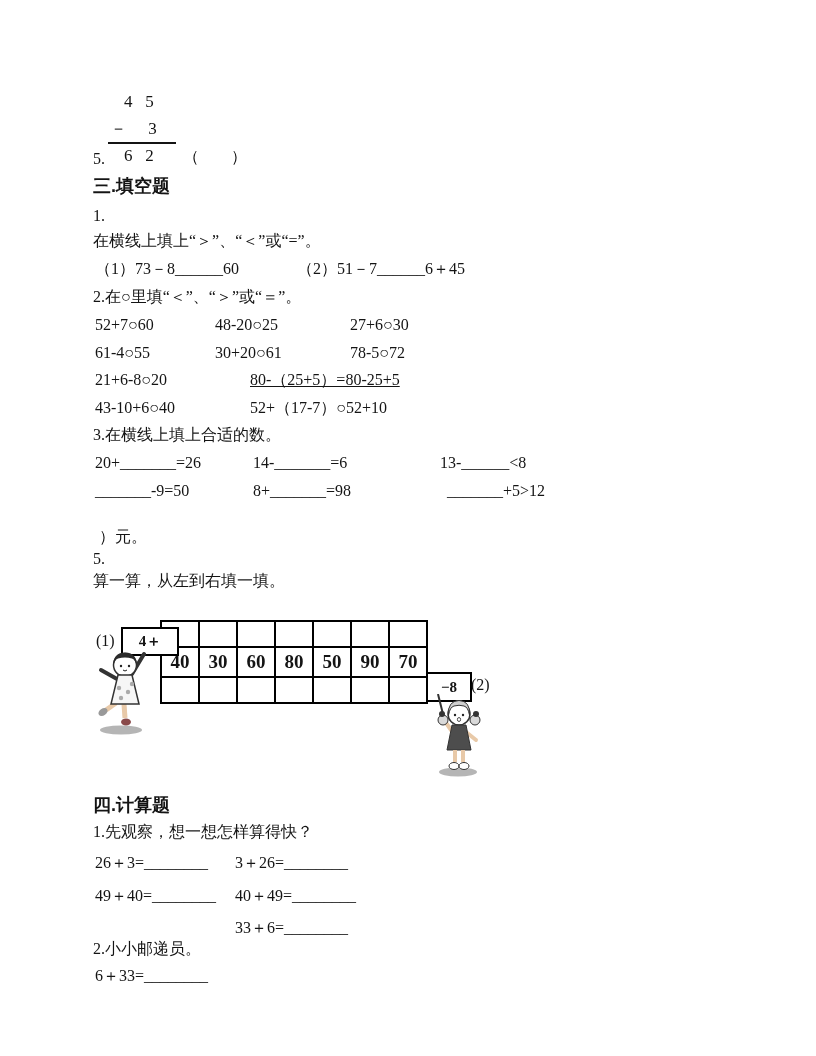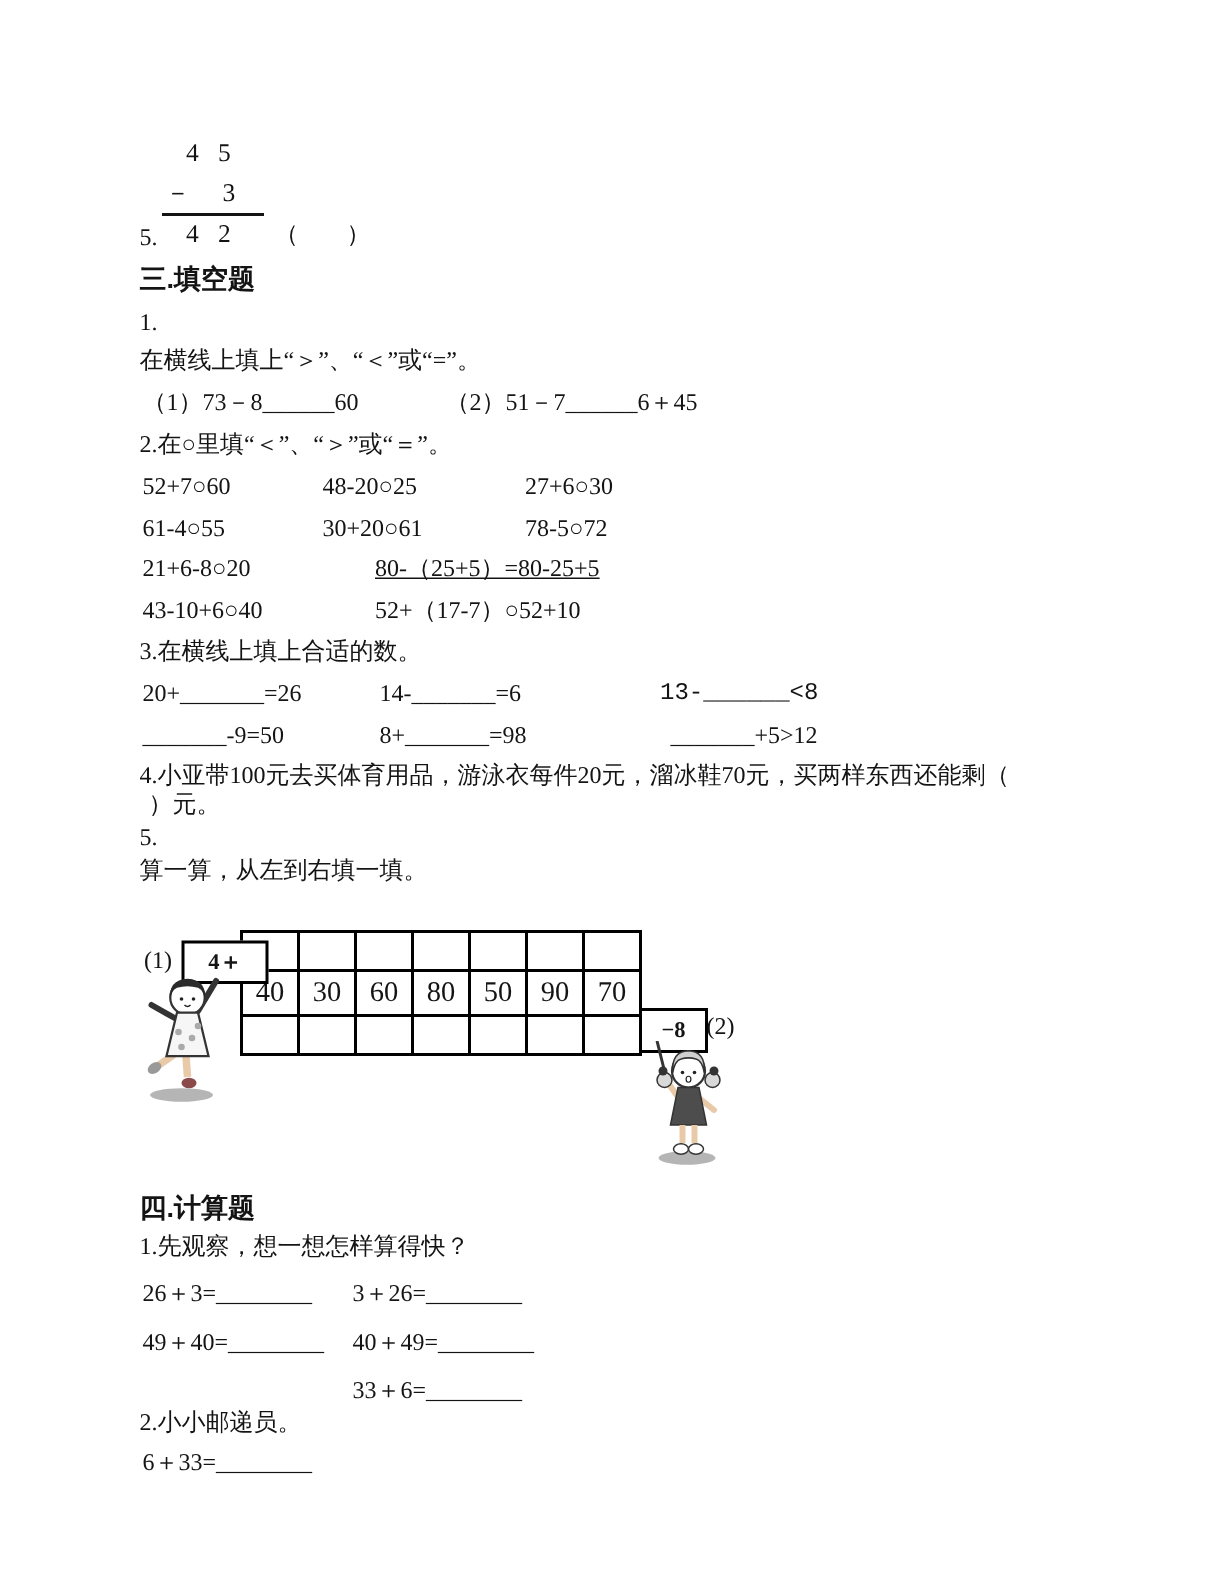--- a/index.html
+++ b/index.html
@@ -4,35 +4,35 @@
 <style>
   html,body{margin:0;padding:0;background:#fff;}
   .page{position:relative;width:816px;height:1056px;background:#ffffff;overflow:hidden;
         font-family:"Liberation Serif","DejaVu Serif",serif;color:#141414;}
   .t{position:absolute;font-size:16px;line-height:1.2;white-space:pre;}
   .heading{font-family:"Liberation Sans","DejaVu Sans",sans-serif;font-weight:bold;font-size:18px;}
   .vs{font-size:17px;}
   .vs-line{position:absolute;background:#141414;height:2px;}
   table.ptable{border-collapse:collapse;}
   table.ptable td{border:2px solid #000;width:36px;text-align:center;padding:0;
-                  font-size:19px;font-weight:normal;font-family:"Liberation Serif","DejaVu Serif",serif;}
+                  font-size:19px;font-weight:bold;font-family:"Liberation Serif","DejaVu Serif",serif;}
   tr.empty-row td{height:24px;}
   tr.value-row td{height:28px;}
   .card{position:absolute;border:2px solid #000;background:#fff;display:flex;align-items:center;
         justify-content:center;font-size:15px;font-weight:bold;}
 </style>
 </head>
 <body>
 
 <div class="page">
 
   <span class="t vs" style="left:124px;top:92px;">4   5</span>
   <span class="t vs" style="left:110px;top:119px;">－     3</span>
   <div class="vs-line" style="left:108px;top:142px;width:68px;"></div>
-  <span class="t vs" style="left:124px;top:146px;">4   2</span>
+  <span class="t vs" style="left:124px;top:146px;">6   2</span>
   <span class="t" style="left:93px;top:149px;">5.</span>
   <span class="t" style="left:183px;top:147px;">（　　）</span>
 
   <span class="t heading" style="left:93px;top:176px;">三.填空题</span>
 
   <span class="t" style="left:93px;top:206px;">1.</span>
   <span class="t" style="left:93px;top:231px;">在横线上填上“＞”、“＜”或“=”。</span>
   <span class="t" style="left:95px;top:259px;">（1）73－8______60</span>
   <span class="t" style="left:297px;top:259px;">（2）51－7______6＋45</span>
 
@@ -44,26 +44,25 @@
   <span class="t" style="left:215px;top:343px;">30+20○61</span>
   <span class="t" style="left:350px;top:343px;">78-5○72</span>
   <span class="t" style="left:95px;top:370px;">21+6-8○20</span>
   <span class="t" style="left:250px;top:370px;text-decoration:underline;">80-（25+5）=80-25+5</span>
   <span class="t" style="left:95px;top:398px;">43-10+6○40</span>
   <span class="t" style="left:250px;top:398px;">52+（17-7）○52+10</span>
 
   <span class="t" style="left:93px;top:425px;">3.在横线上填上合适的数。</span>
   <span class="t" style="left:95px;top:453px;">20+_______=26</span>
   <span class="t" style="left:253px;top:453px;">14-_______=6</span>
-  <span class="t" style="left:440px;top:453px;font-family:Liberation Mono, monospace;">13-______&lt;8</span>
+  <span class="t" style="left:440px;top:453px;">13-______&lt;8</span>
   <span class="t" style="left:95px;top:481px;">_______-9=50</span>
   <span class="t" style="left:253px;top:481px;">8+_______=98</span>
   <span class="t" style="left:447px;top:481px;">_______+5&gt;12</span>
 
-  <span class="t" style="left:93px;top:508px;">4.小亚带100元去买体育用品，游泳衣每件20元，溜冰鞋70元，买两样东西还能剩（</span>
   <span class="t" style="left:99px;top:527px;">）元。</span>
 
   <span class="t" style="left:93px;top:549px;">5.</span>
   <span class="t" style="left:93px;top:571px;">算一算，从左到右填一填。</span>
 
   <table class="ptable" style="position:absolute;left:160px;top:620px;">
     <tbody>
         <tr class="empty-row">
       <td></td>
           <td></td>

